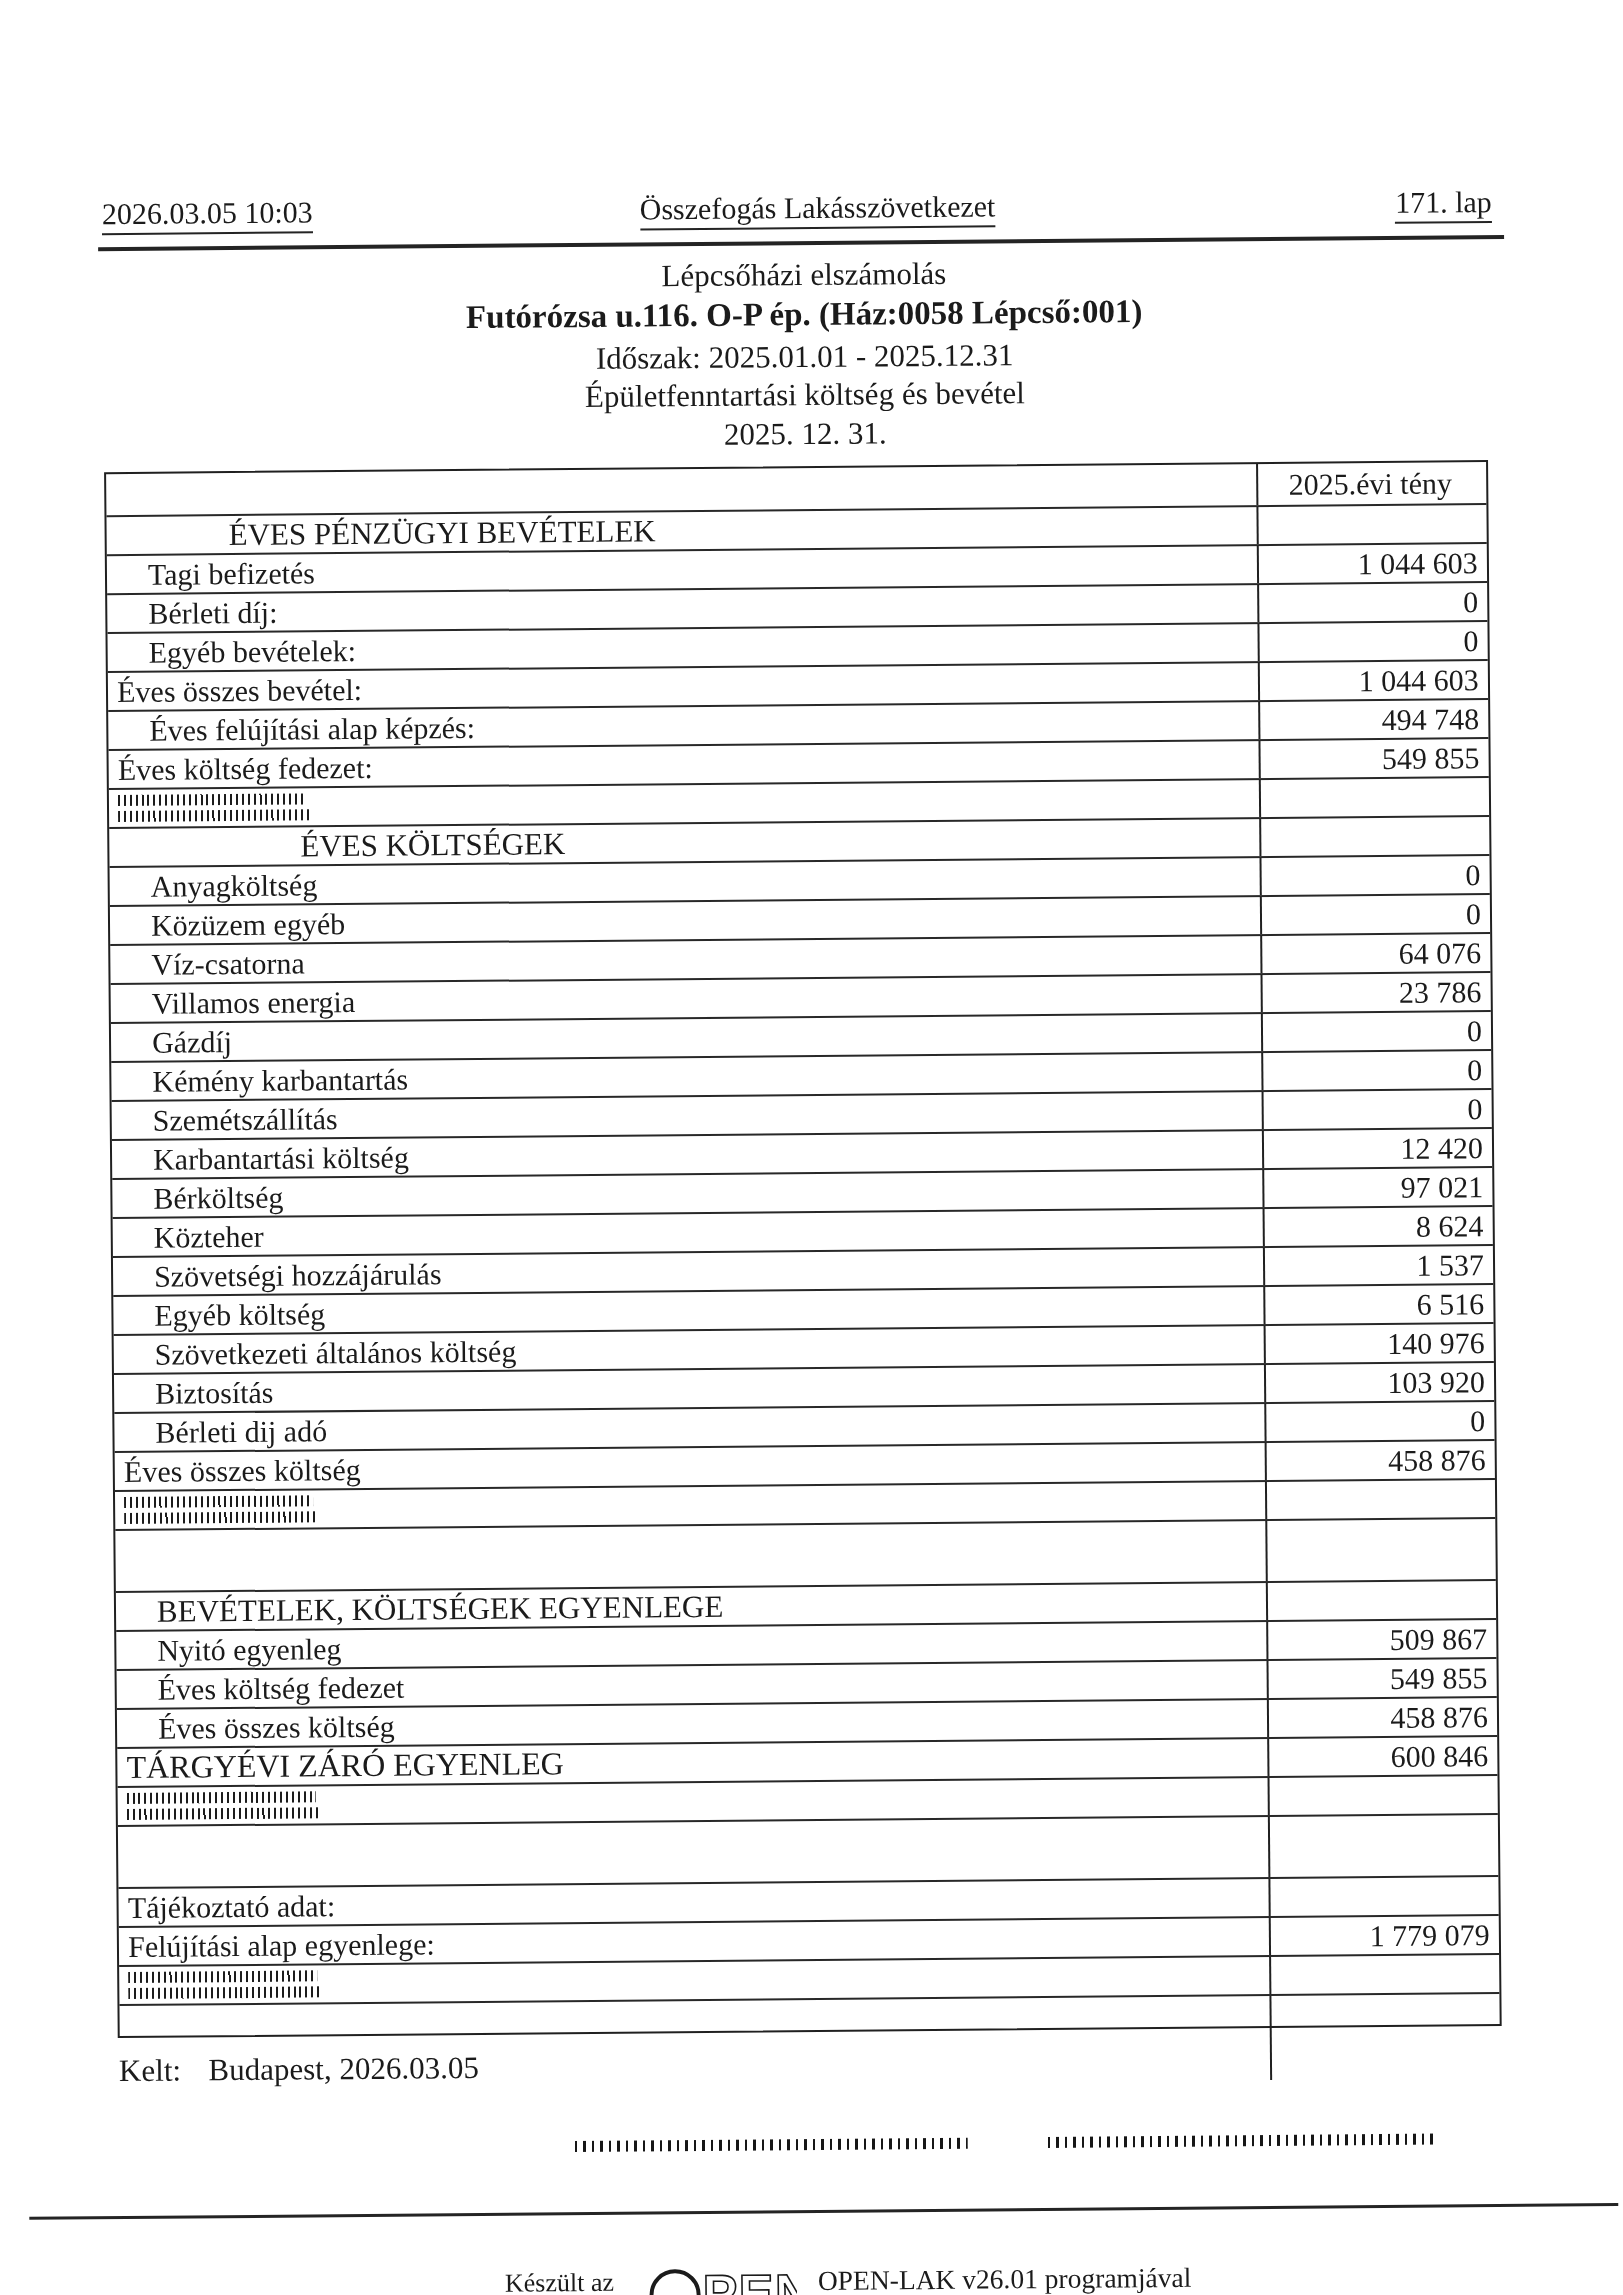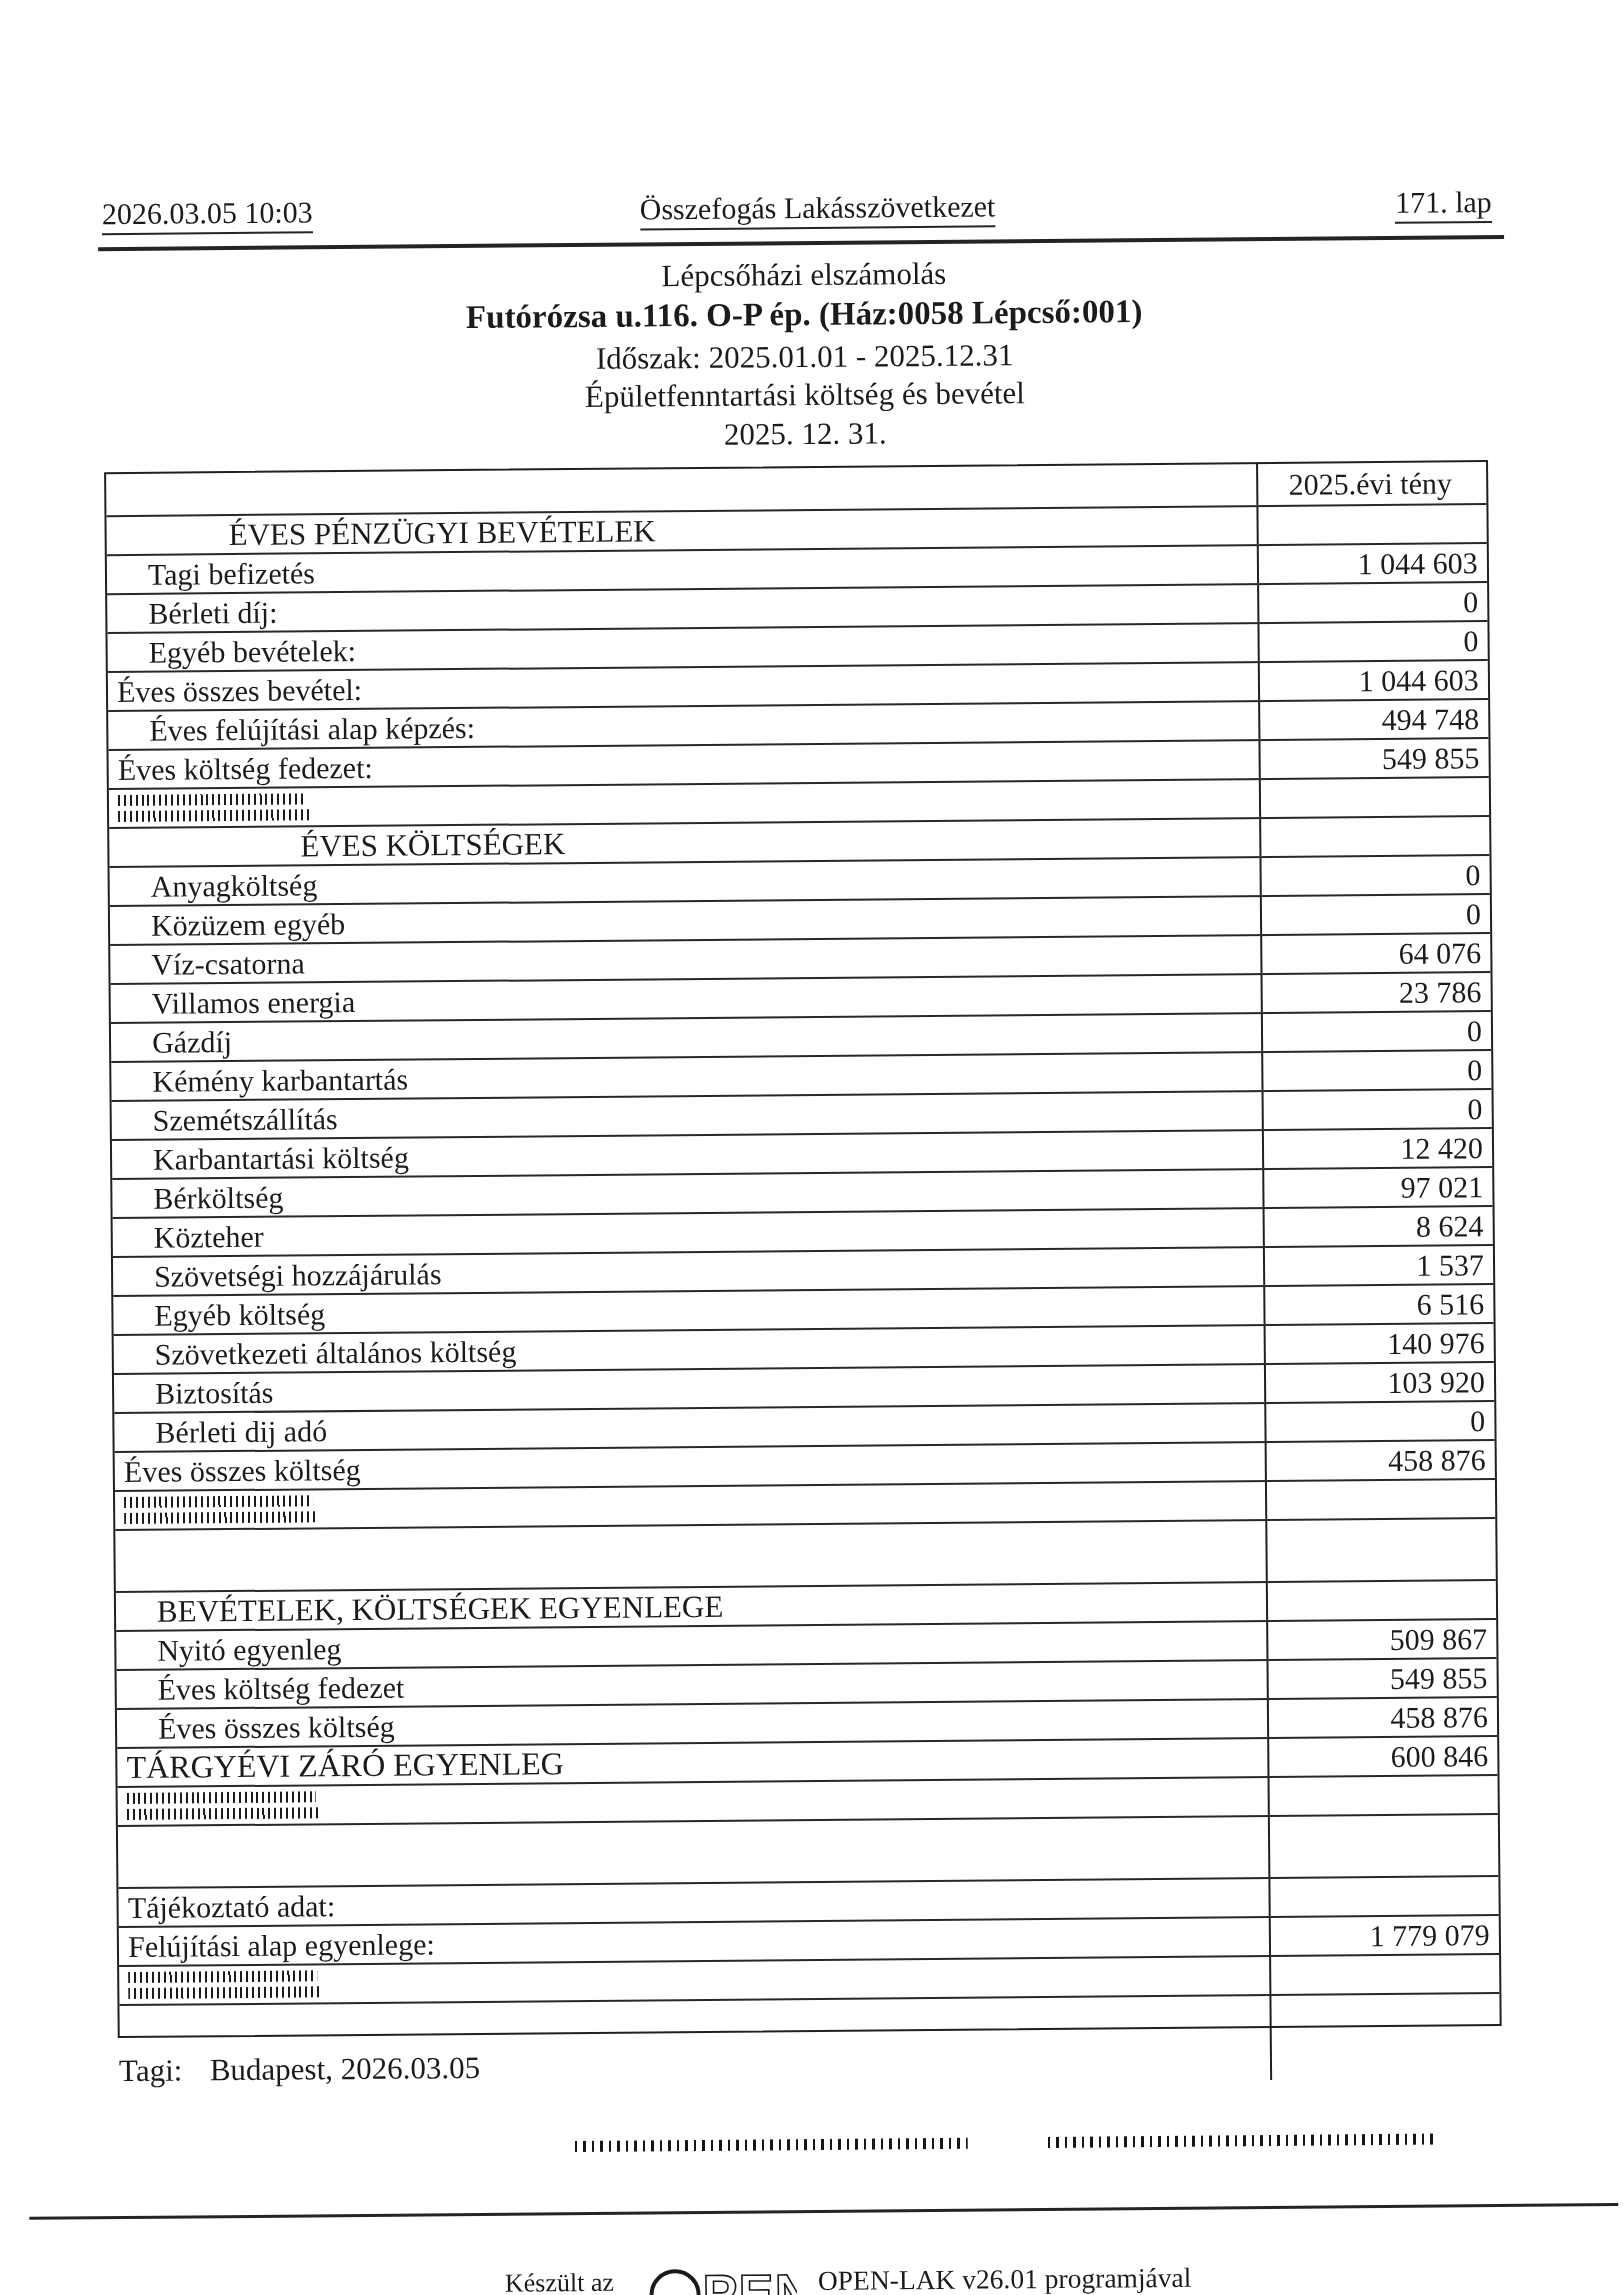--- a/index.html
+++ b/index.html
@@ -258,21 +258,21 @@
           <div class="cell-value"></div>
         </div>
         <div class="trow r-spacer_end">
           <div class="cell-label ind0 s-spacer_end"></div>
           <div class="cell-value"></div>
         </div>
       </div>
   </div>
 
   <div class="kelt">
-    <span class="k-label">Tagi:</span><span>Budapest, 2026.03.05</span>
+    <span class="k-label">Kelt:</span><span>Budapest, 2026.03.05</span>
   </div>
   <div class="dotline dot1"></div>
   <div class="dotline dot2"></div>
 
   <div class="foot-rule"></div>
   <div class="credit">
     <span class="c-prefix">Készült az</span>
     <svg width="151" height="85" viewBox="0 0 230 130">
       <circle cx="44" cy="62" r="36" fill="none" stroke="#1b1b1b" stroke-width="6"></circle>
       <text x="86" y="88" font-size="80" font-weight="bold" font-family="Liberation Sans, sans-serif" fill="none" stroke="#1b1b1b" stroke-width="2.5" letter-spacing="2">PEN</text>

